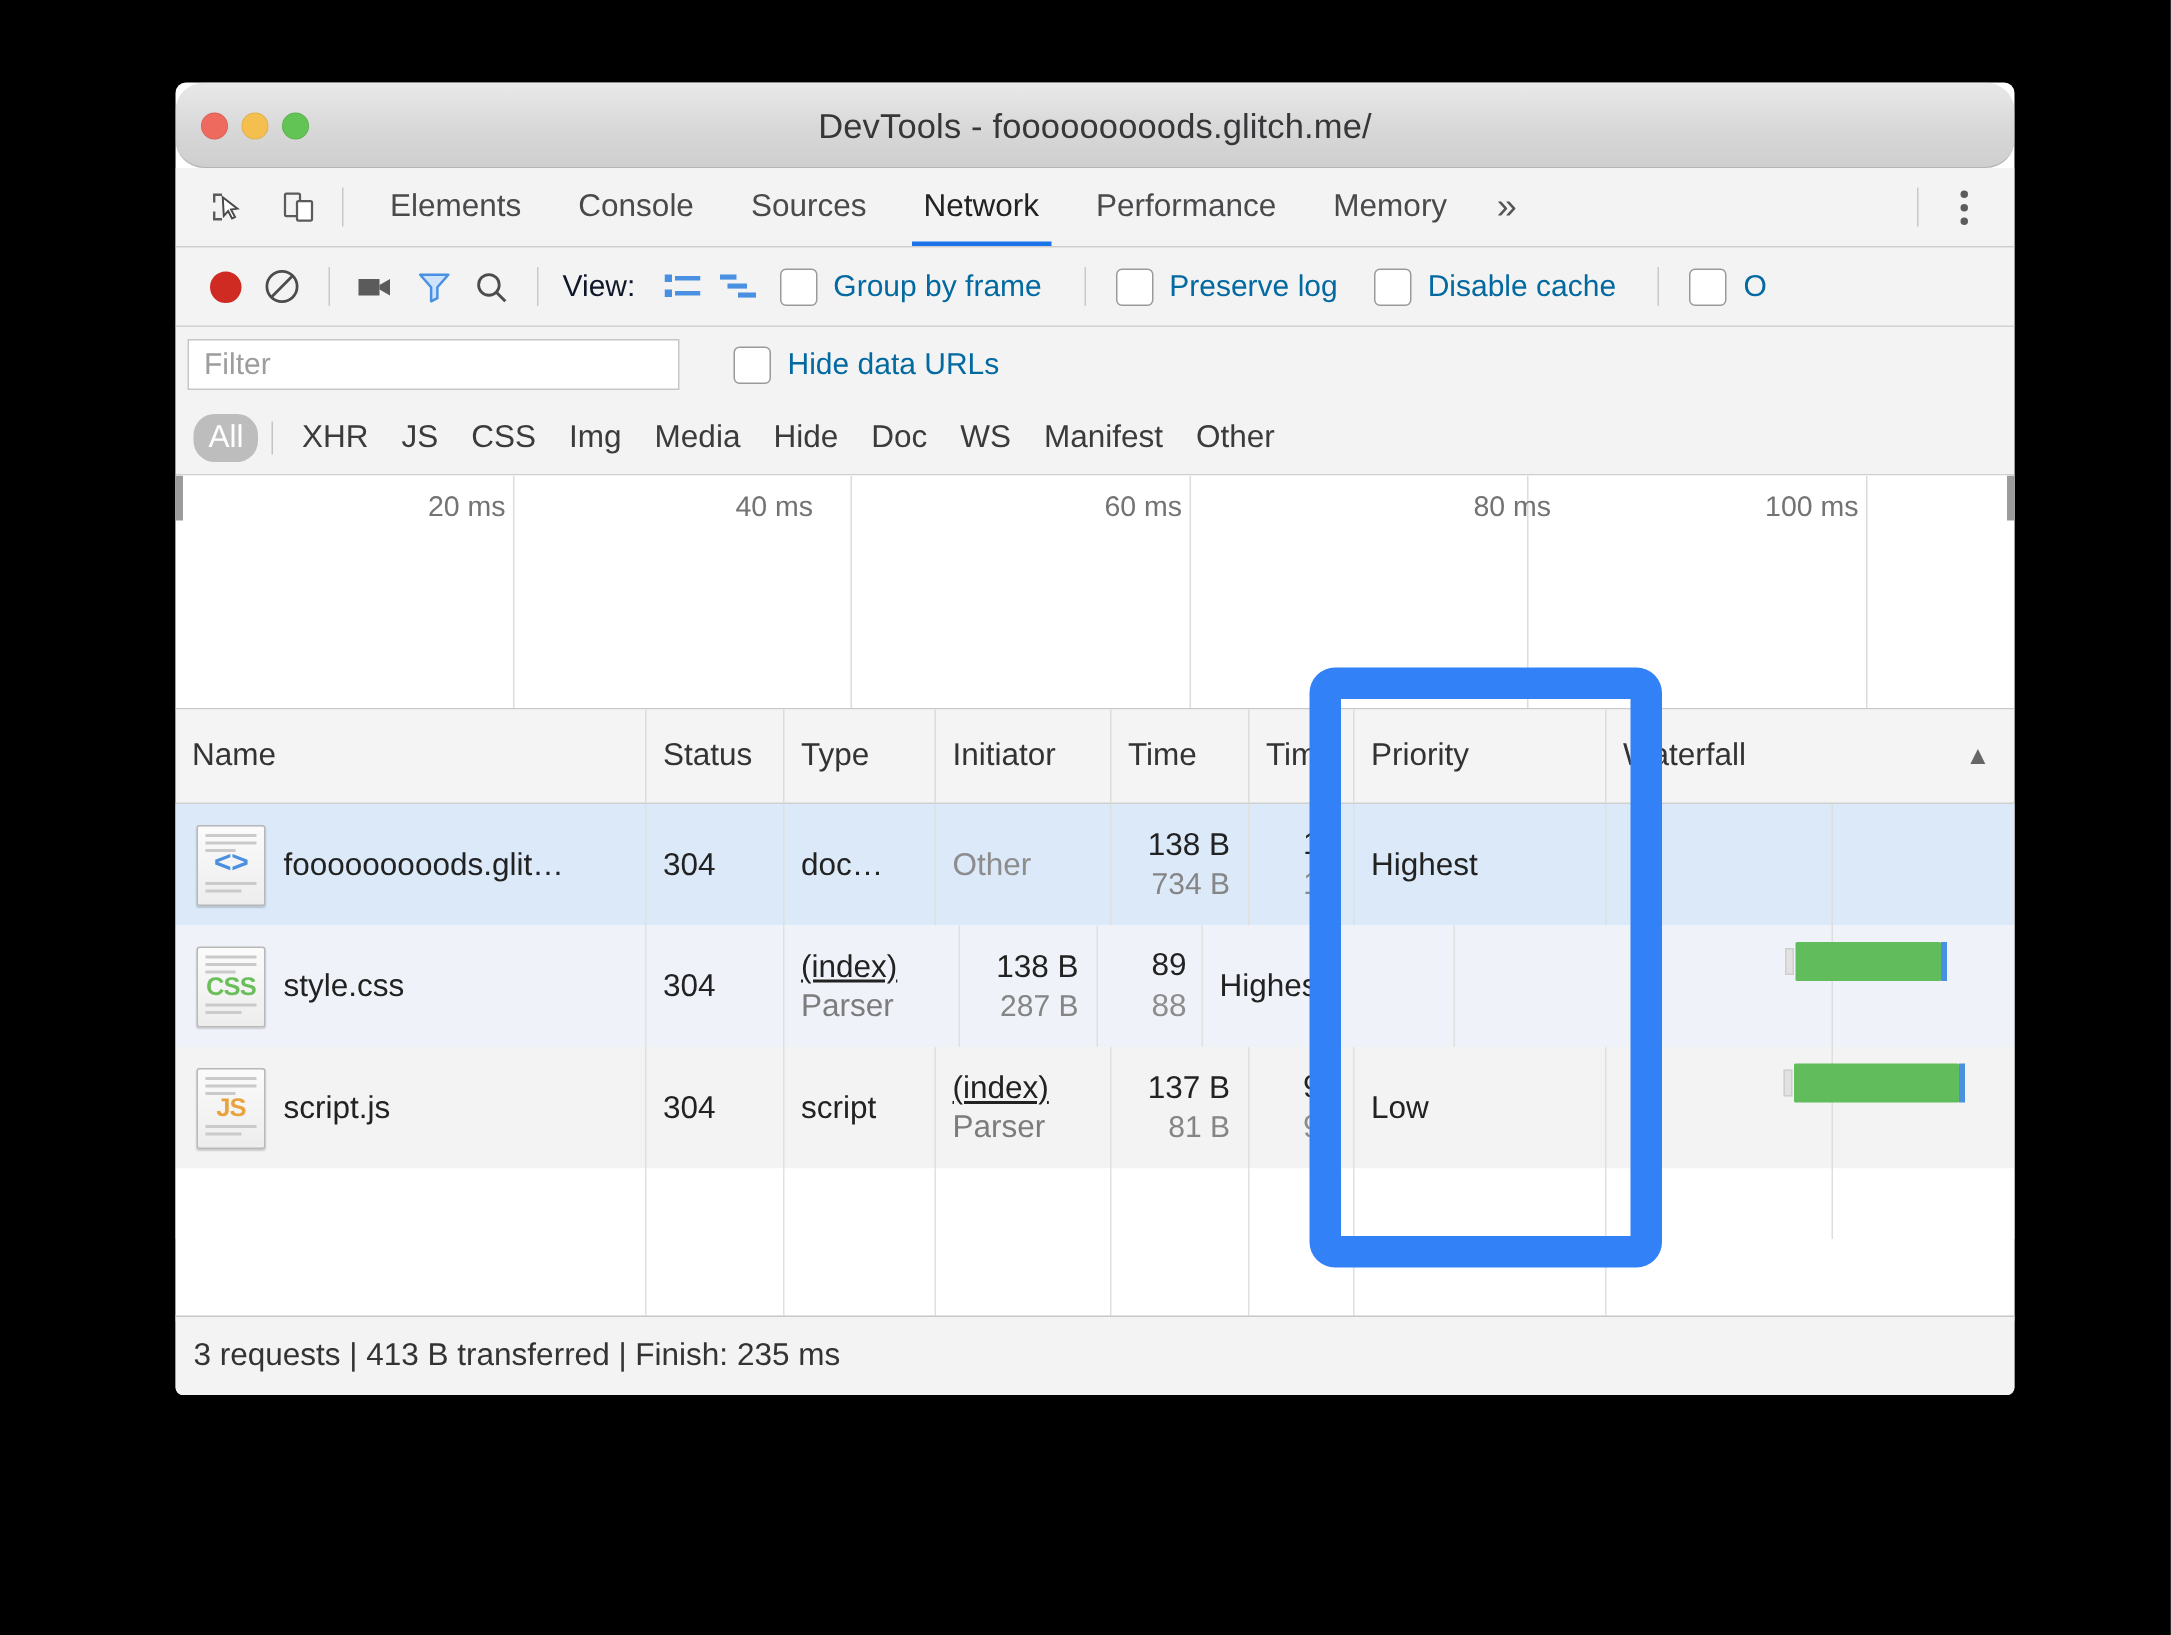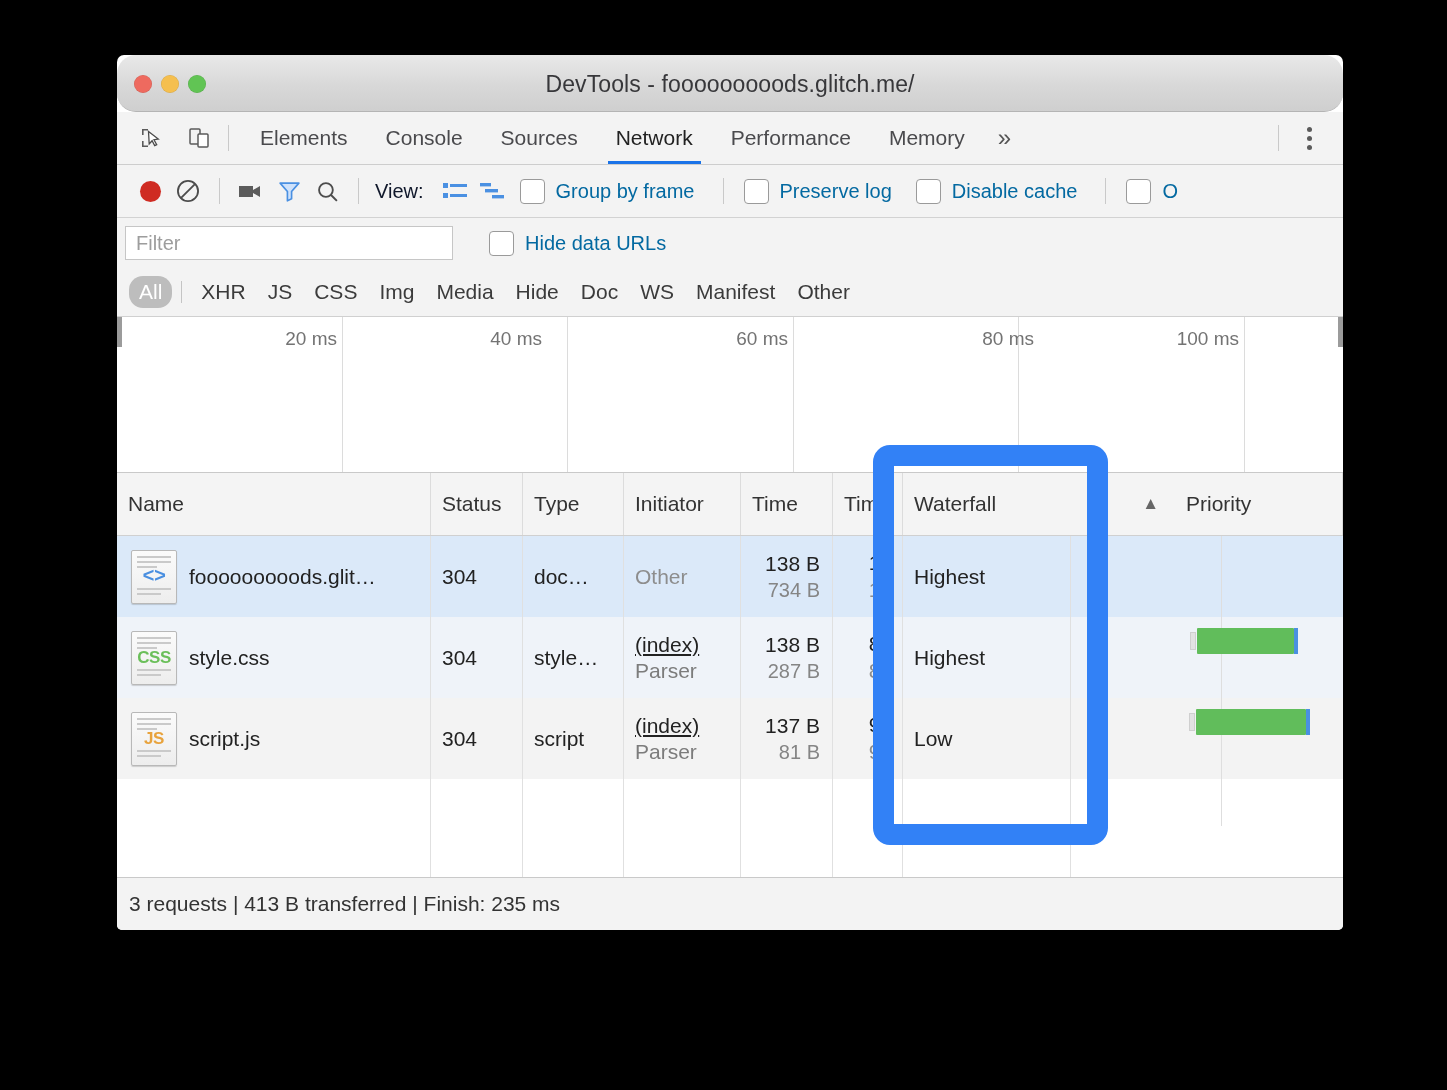--- a/index.html
+++ b/index.html
@@ -383,25 +383,25 @@
       <div class="ov-label" style="left:1127px;">100 ms</div>
     </div>
 
     <div class="thead">
       <div class="th" style="width:314px;">Name</div>
       <div class="th" style="width:92px;">Status</div>
       <div class="th" style="width:101px;">Type</div>
       <div class="th" style="width:117px;">Initiator</div>
       <div class="th" style="width:92px;">Time</div>
       <div class="th" style="width:70px;">Time</div>
+      <div class="th" style="width:168px;">Priority</div>
       <div class="th last" style="width:272px;">
         <span>Waterfall</span>
         <span class="sort-arrow">▲</span>
       </div>
-      <div class="th" style="width:168px;">Priority</div>
     </div>
 
     <div class="rows">
 
       <div class="row r1">
         <div class="cell col-name" style="width:314px;">
           <div class="ficon">
             <div class="lines">
                 <i></i>
                 <i></i>
@@ -442,21 +442,20 @@
               </div>
             <div class="lines2">
                 <i></i>
                 <i style="width:70%"></i>
               </div>
             <span class="glyph css">CSS</span>
           </div>
           <span>style.css</span>
         </div>
         <div class="cell" style="width:92px;">304</div>
-        <div class="cell" style="width:101px;">style…</div>
         <div class="cell init" style="width:117px;">
           <span class="lnk">(index)</span>
           <span class="sub">Parser</span>
         </div>
         <div class="cell two" style="width:92px;">
           <span>138 B</span>
           <span class="sub">287 B</span>
         </div>
         <div class="cell time" style="width:70px;">
           <span>89</span>

